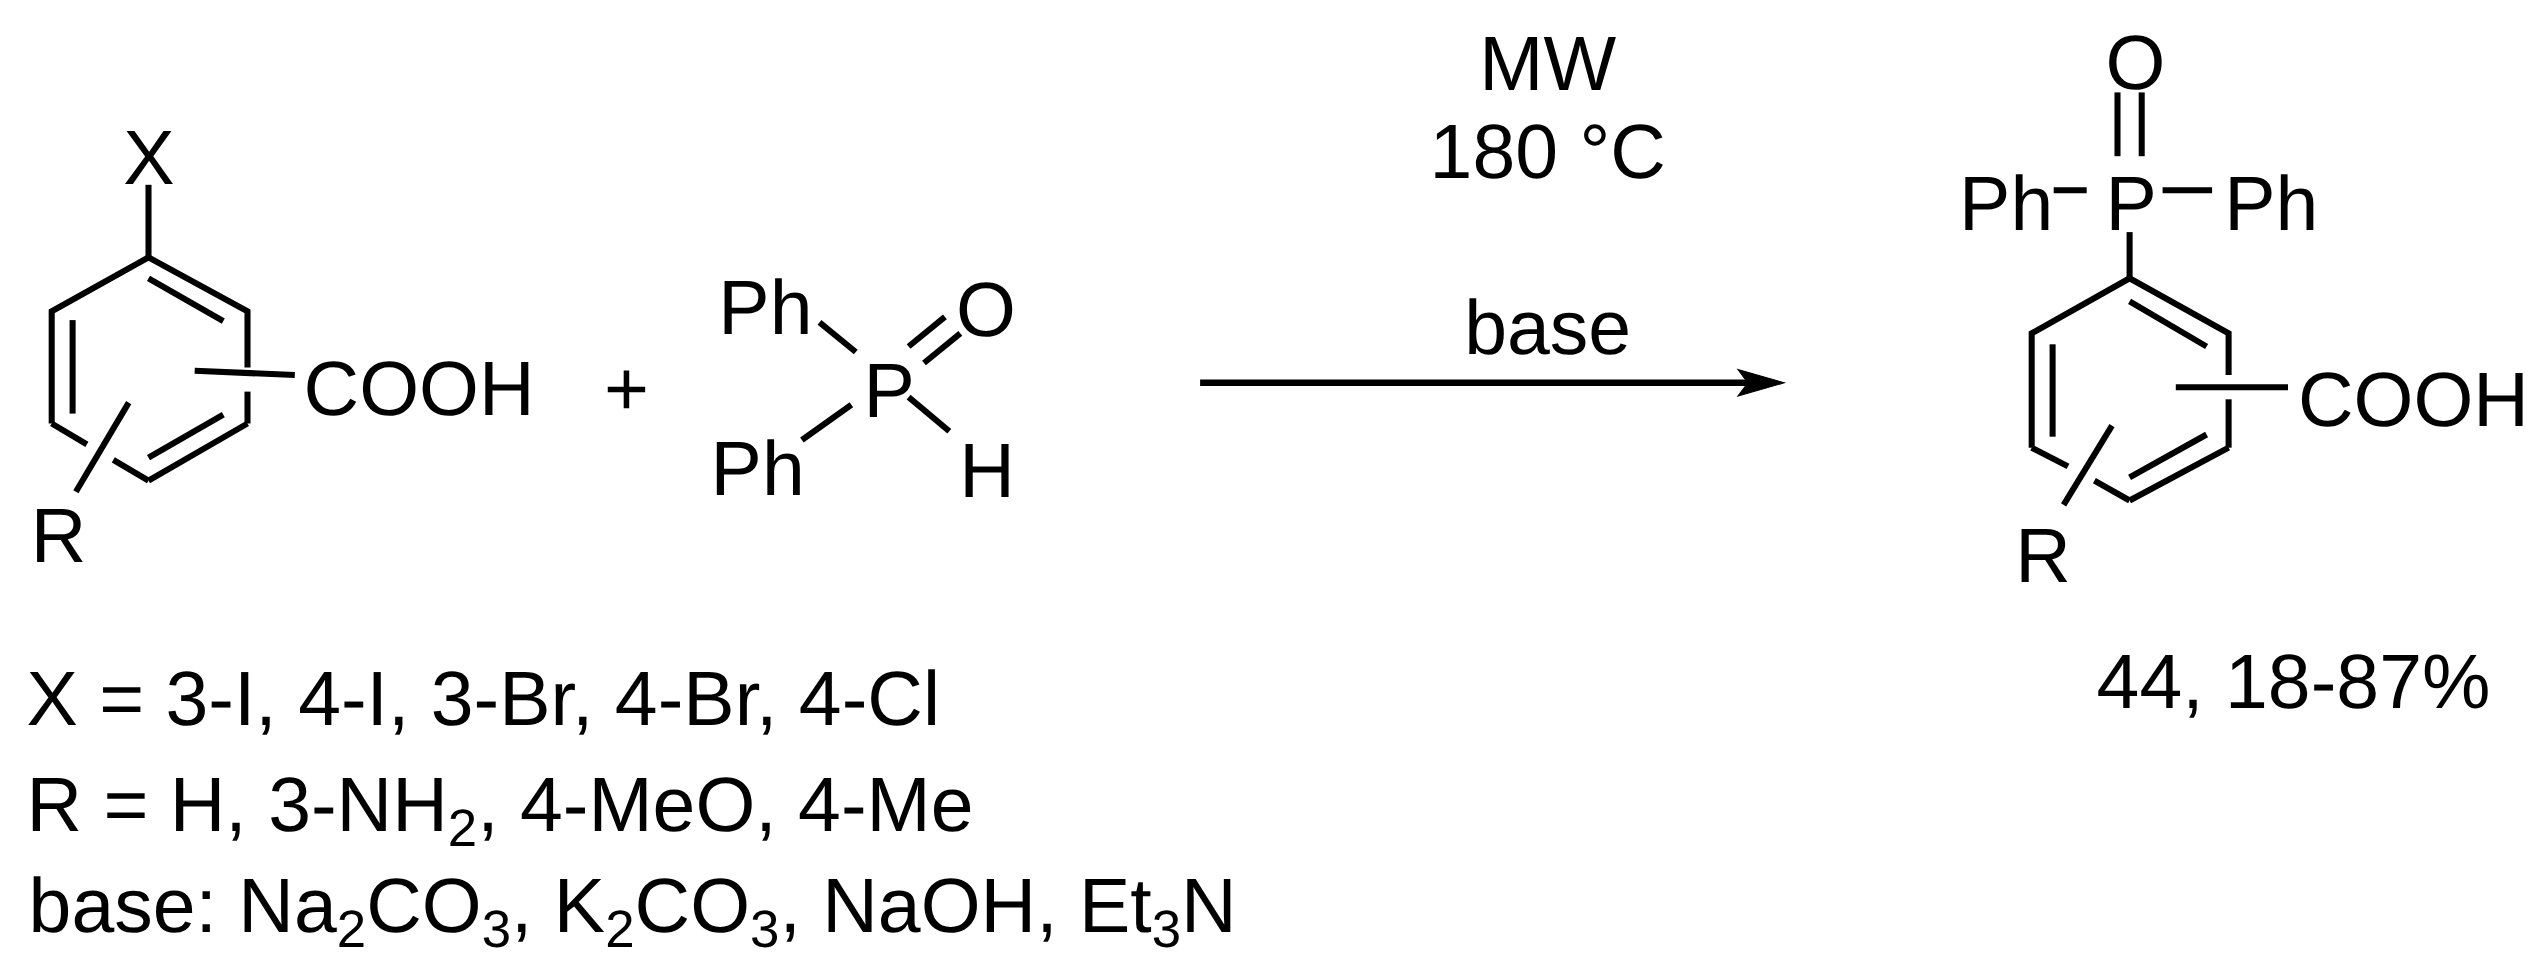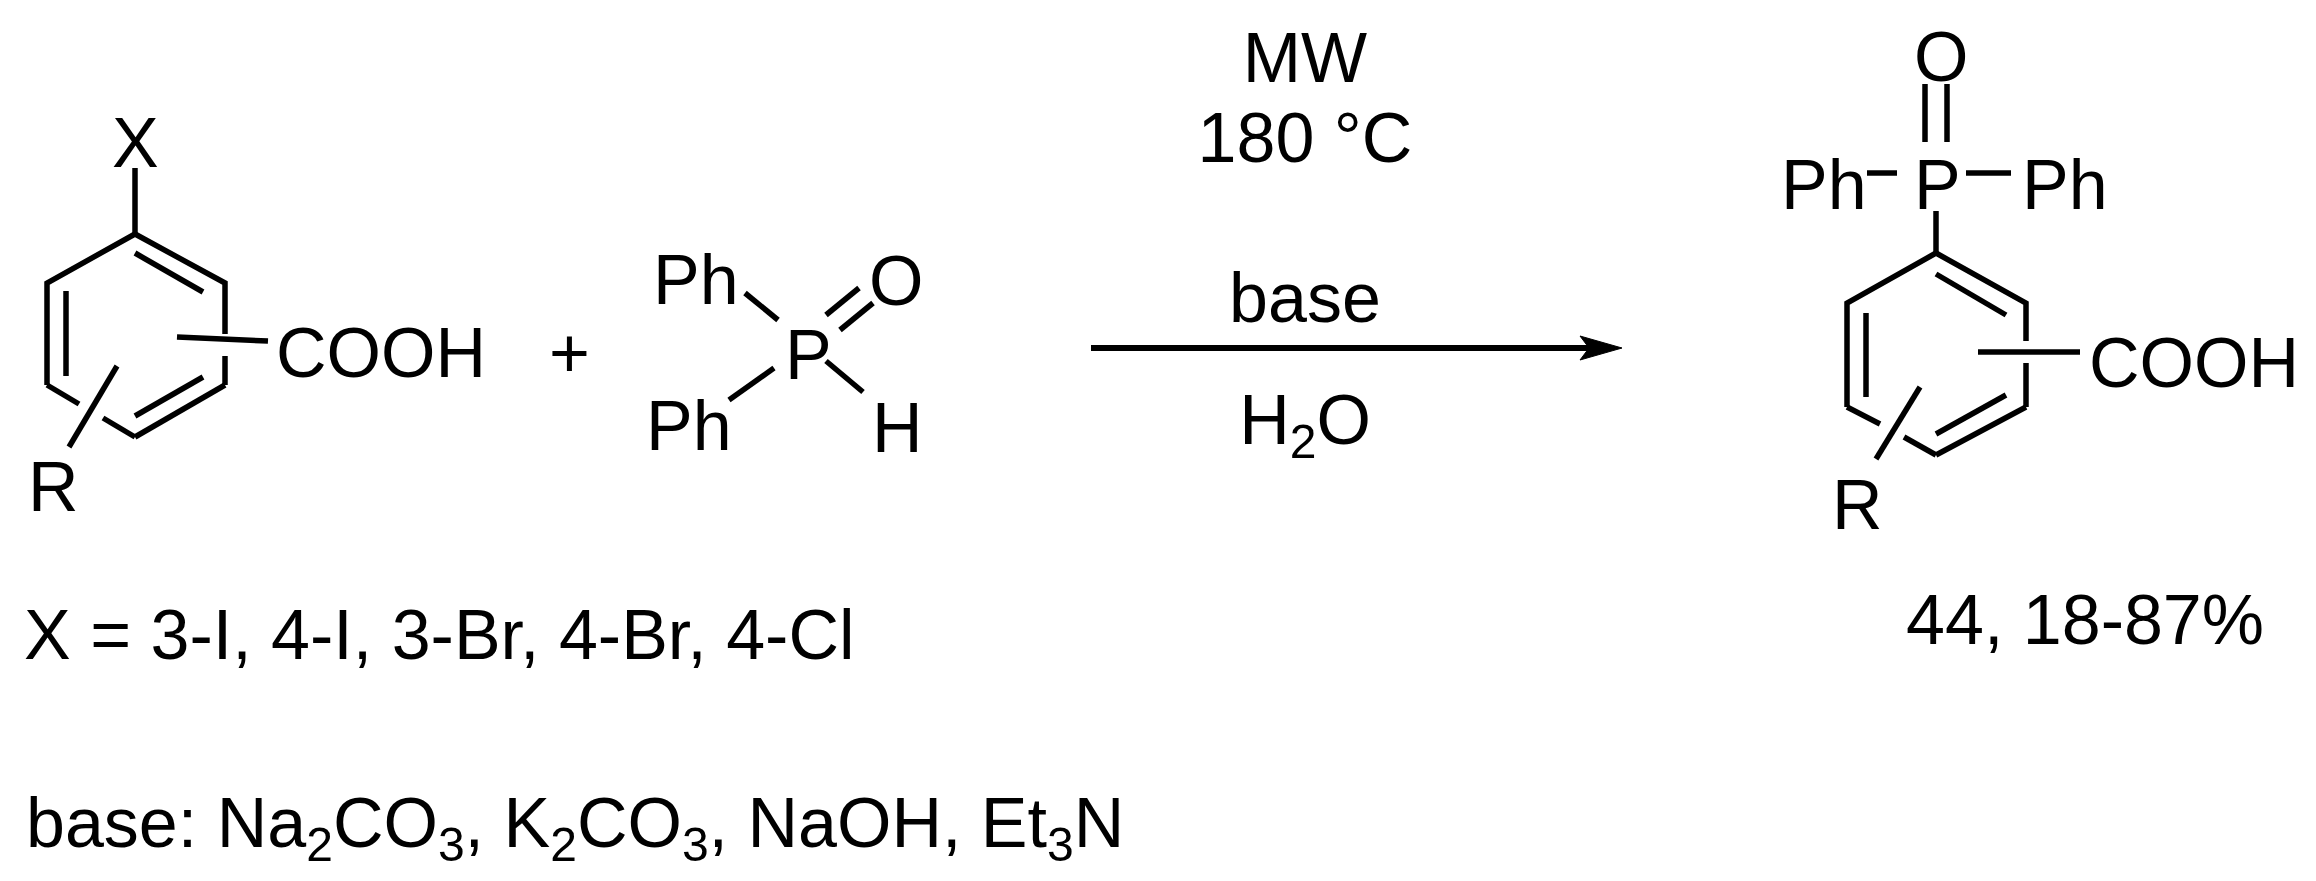--- a/index.html
+++ b/index.html
@@ -1,21 +1,21 @@
 <!DOCTYPE html>
 <html><head>
 <meta charset="utf-8">
 <style>
   html, body { margin: 0; padding: 0; background: #ffffff; }
   body { width: 2316px; height: 881px; position: relative; overflow: hidden;
          font-family: "Liberation Sans", sans-serif; color: #000; }
   #scheme { position: absolute; left: 0; top: 0; width: 2316px; height: 881px; }
   .lbl { position: absolute; white-space: nowrap; font-size: 70px; line-height: 1; }
   .sub { font-size: 48px; position: relative; top: 14px; }
-  .cond { position: absolute; left: 1105px; width: 400px; text-align: center; font-size: 70px; line-height: 1; white-space: nowrap; }
+  .cond { position: absolute; left: 1207px; width: 400px; text-align: center; font-size: 70px; line-height: 1; white-space: nowrap; }
   .bold { font-weight: normal; }
   svg line, svg polyline, svg polygon { stroke: #000; stroke-width: 5.5; stroke-linecap: butt; fill: none; }
   svg polygon.head { fill: #000; stroke-width: 1; }
 </style>
 </head>
 <body>
 
 <div id="scheme">
 
   <svg width="2316" height="881" viewBox="0 0 2316 881" style="position:absolute;left:0;top:0;">
@@ -86,33 +86,33 @@
   <span class="lbl" style="left:653px; top:245px;">Ph</span>
   <span class="lbl" style="left:646px; top:391px;">Ph</span>
   <span class="lbl" style="left:785px; top:320px;">P</span>
   <span class="lbl" style="left:869px; top:246px;">O</span>
   <span class="lbl" style="left:872px; top:393px;">H</span>
 
   <div class="cond" style="top:23px;">MW</div>
   <div class="cond" style="top:103px;">180 °C</div>
   <div class="cond" style="top:263px;text-align:center;">base</div>
 
-  <div class="cond" style="top:385px;">
-    <span>H</span><span class="sub">2</span><span>O</span>
-  </div>
 
   <span class="lbl" style="left:1914px; top:22px;">O</span>
   <span class="lbl" style="left:1781px; top:150px;">Ph</span>
   <span class="lbl" style="left:1914px; top:150px;">P</span>
   <span class="lbl" style="left:2022px; top:150px;">Ph</span>
   <span class="lbl" style="left:2089px; top:328px;">COOH</span>
   <span class="lbl" style="left:1832px; top:470px;">R</span>
 
   <div class="lbl" style="left:1906px; top:585px;">
     <span class="bold">44</span><span>, 18-87%</span>
   </div>
 
   <div class="lbl" style="left:24px; top:600px;text-align:right;">X = 3-I, 4-I, 3-Br, 4-Br, 4-Cl</div>
+  <div class="lbl" style="left:24px; top:696px;">
+    <span>R = H, 3-NH</span><span class="sub">2</span><span>, 4-MeO, 4-Me</span>
+  </div>
   <div class="lbl" style="left:26px; top:788px;">
     <span>base: Na</span><span class="sub">2</span><span>CO</span><span class="sub">3</span><span>, K</span><span class="sub">2</span><span>CO</span><span class="sub">3</span><span>, NaOH, Et</span><span class="sub">3</span><span>N</span>
   </div>
 
 </div>
 
 </body></html>

